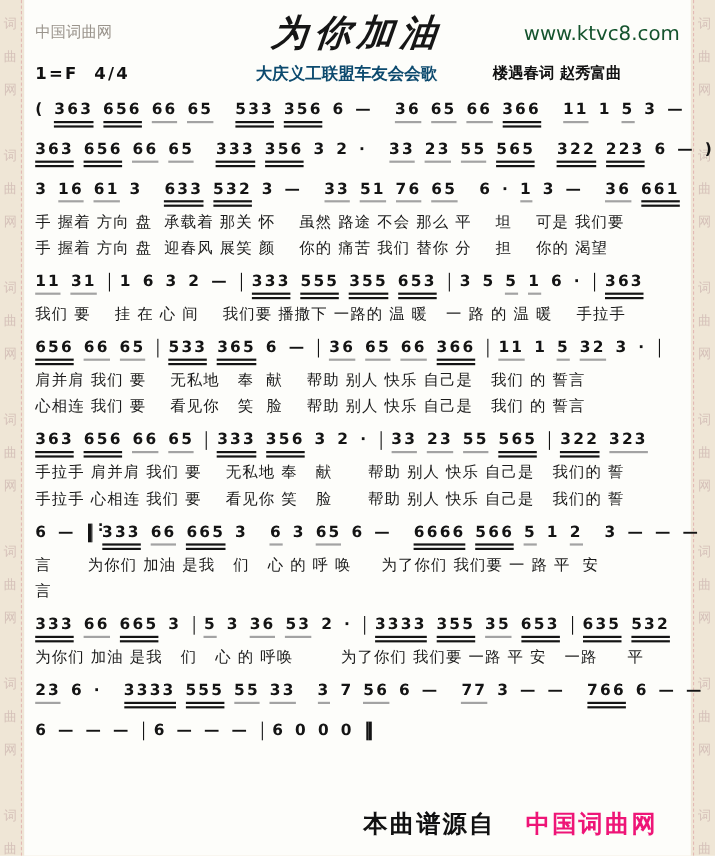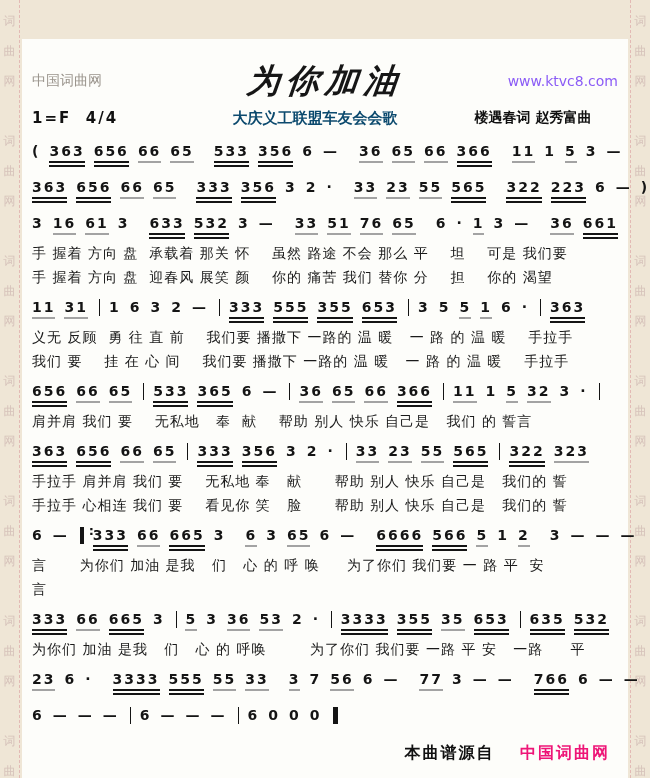--- a/index.html
+++ b/index.html
@@ -6,22 +6,21 @@
   html,body { width:650px; height:778px; }
   body {
     background:#efe6d6;
     font-family:"DejaVu Sans", sans-serif;
     overflow:hidden;
     position:relative;
   }
   .page {
     position:absolute; left:22px; right:22px; top:0; bottom:0;
     background:#fdfdfa;
-    padding:20px 10px 0 10px;
-    margin-top:39px;
+    padding:8px 10px 0 10px;
   }
   
   .rail {
     position:absolute; top:0; bottom:0; width:20px;
     font-size:12px; color:#d6c2ba; text-align:center;
     padding-top:6px; line-height:30px;
     white-space:pre-line;
   }
   .rail.left  { left:0;  border-right:1px dashed #e3b9b4; }
   .rail.right { right:0; border-left:1px dashed #e3b9b4; }
@@ -29,25 +28,25 @@
   
   .hdr-row1 { display:flex; align-items:center; height:44px; }
   .site-name { color:#9a948c; font-size:14px; width:150px; }
   .song-title {
     flex:1; text-align:center;
     font-family:"DejaVu Serif", serif;
     font-style:italic; font-weight:bold;
     font-size:33px; color:#161616; letter-spacing:6px;
     transform:skewX(-6deg);
   }
-  .site-url { color:#8b5cf6; font-size:14px; width:150px; text-align:right; }
+  .site-url { color:#14532d; font-size:18px; width:150px; text-align:right; }
   .hdr-row2 { display:flex; align-items:center; height:30px; margin-bottom:6px; }
   .key-time { font-weight:bold; font-size:15px; color:#111; width:150px; letter-spacing:2px; }
   .subtitle { flex:1; text-align:center; font-weight:bold; font-size:15px; color:#0c4a6e; }
-  .credits  { font-weight:bold; font-size:14px; color:#111; width:170px; text-align:center; }
+  .credits  { font-weight:bold; font-size:14px; color:#111; width:170px; text-align:left; }
 
   
   .system { margin-bottom:6px; }
   .note-line {
     font-weight:bold; font-size:14px; color:#141414;
     height:30px; display:flex; align-items:flex-start;
     padding-top:4px; white-space:nowrap;
   }
   .note { display:inline-block; margin-right:9px; letter-spacing:2px; padding-bottom:2px; }
   .note.u1 { border-bottom:2px solid #a3a3a3; }
@@ -59,22 +58,22 @@
   .bar.final { width:5px; background:none; border-left:2px solid #141414; border-right:3px solid #141414; }
   .bar.repeat { width:7px; background:none; border-left:3px solid #141414; border-right:1px solid #141414; position:relative; }
   .bar.repeat:after { content:":"; position:absolute; left:6px; top:-4px; font-weight:bold; font-size:13px; }
   .lyric-line {
     font-size:14px; color:#1a1a1a; line-height:24px;
     white-space:pre; letter-spacing:1px;
   }
 
   
   .footer {
-    position:absolute; right:18px; bottom:14px;
-    font-weight:bold; font-size:16px; letter-spacing:2px;
+    position:absolute; right:30px; bottom:14px;
+    font-weight:bold; font-size:22px; letter-spacing:2px;
   }
   .footer .src-label { color:#111; }
   .footer .src-site  { margin-left:18px; }
 </style>
 </head>
 <body>
 
 <div class="rail left" style="color: rgb(214, 194, 186);">词
 曲
 网
@@ -250,21 +249,20 @@
           <span class="bar"></span>
           <span class="note">3</span>
           <span class="note">5</span>
           <span class="note u1">5</span>
           <span class="note u1">1</span>
           <span class="note">6</span>
           <span class="note">·</span>
           <span class="bar"></span>
           <span class="note u2">363</span>
         </div>
-        <div class="lyric-line">义无 反顾  勇 往 直 前    我们要 播撒下 一路的 温 暖   一 路 的 温 暖    手拉手</div>
         <div class="lyric-line">我们 要    挂 在 心 间    我们要 播撒下 一路的 温 暖   一 路 的 温 暖    手拉手</div>
       </div>
       <div class="system">
         <div class="note-line">
           <span class="note u2">656</span>
           <span class="note u1">66</span>
           <span class="note u1">65</span>
           <span class="bar"></span>
           <span class="note u2">533</span>
           <span class="note u2">365</span>
@@ -278,20 +276,21 @@
           <span class="bar"></span>
           <span class="note u1">11</span>
           <span class="note">1</span>
           <span class="note u1">5</span>
           <span class="note u1">32</span>
           <span class="note">3</span>
           <span class="note">·</span>
           <span class="bar"></span>
         </div>
         <div class="lyric-line">肩并肩 我们 要    无私地   奉  献    帮助 别人 快乐 自己是   我们 的 誓言</div>
+        <div class="lyric-line">心相连 我们 要    看见你   笑  脸    帮助 别人 快乐 自己是   我们 的 誓言</div>
       </div>
       <div class="system">
         <div class="note-line">
           <span class="note u2">363</span>
           <span class="note u2">656</span>
           <span class="note u1">66</span>
           <span class="note u1">65</span>
           <span class="bar"></span>
           <span class="note u2">333</span>
           <span class="note u2">356</span>

